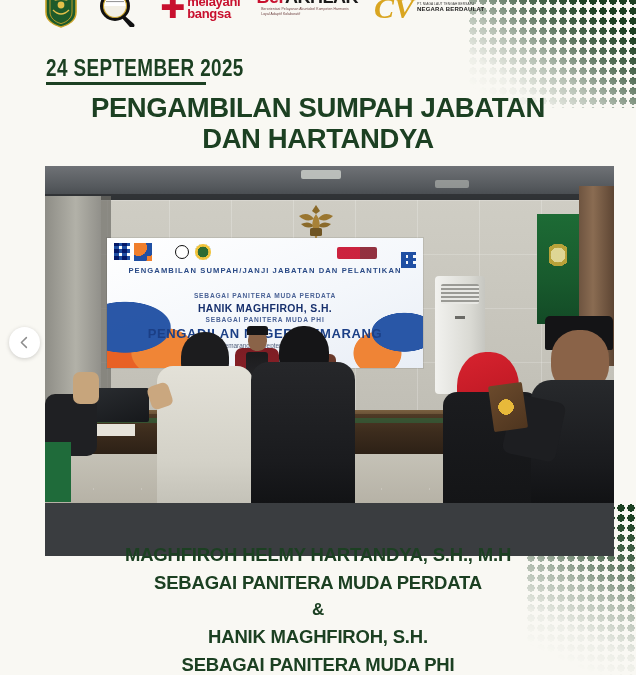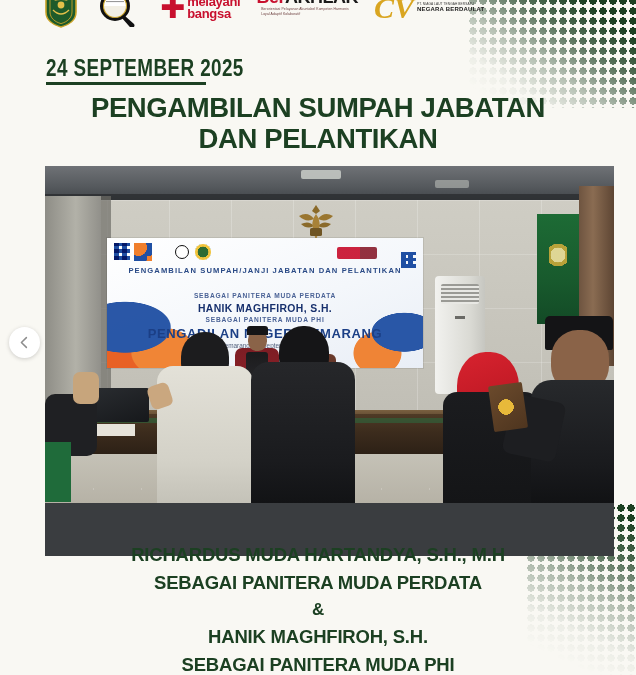--- a/index.html
+++ b/index.html
@@ -312,21 +312,21 @@
       <span class="t2">NEGARA BERDAULAT</span>
     </span>
   </div>
 </div>
 
 <div id="event-date">24 SEPTEMBER 2025</div>
 <div id="date-underline"></div>
 
 <h1 id="headline">
   <span>PENGAMBILAN SUMPAH JABATAN</span><br>
-  <span>DAN PELANTIKAN</span>
+  <span>DAN HARTANDYA</span>
 </h1>
 
 <div id="event-photo">
   <div class="ph ph-ceiling"></div>
   <div class="ph ph-ceil-beam"></div>
   <div class="ph ph-ceil-light"></div>
   <div class="ph ph-ceil-light2"></div>
 
   <div class="ph ph-wall"></div>
   <div class="ph ph-wall-tiles"></div>
@@ -410,18 +410,18 @@
   <div class="ph ph-fg-right-seal"></div>
 </div>
 
 <div id="carousel-prev">
   <svg width="13" height="13" viewBox="0 0 13 13">
     <path d="M8.4 1.6 L3.4 6.5 L8.4 11.4" fill="none" stroke="#8d8d8d" stroke-width="1.5" stroke-linecap="round" stroke-linejoin="round"></path>
   </svg>
 </div>
 
 <div id="names-block">
-  <span class="nm">RICHARDUS MUDA HARTANDYA, S.H., M.H</span>
+  <span class="nm">MAGHFIROH HELMY HARTANDYA, S.H., M.H</span>
   <span class="nm">SEBAGAI  PANITERA MUDA PERDATA</span>
   <span class="nm amp">&amp;</span>
   <span class="nm">HANIK MAGHFIROH, S.H.</span>
   <span class="nm">SEBAGAI PANITERA MUDA PHI</span>
 </div>
 
 </body></html>

